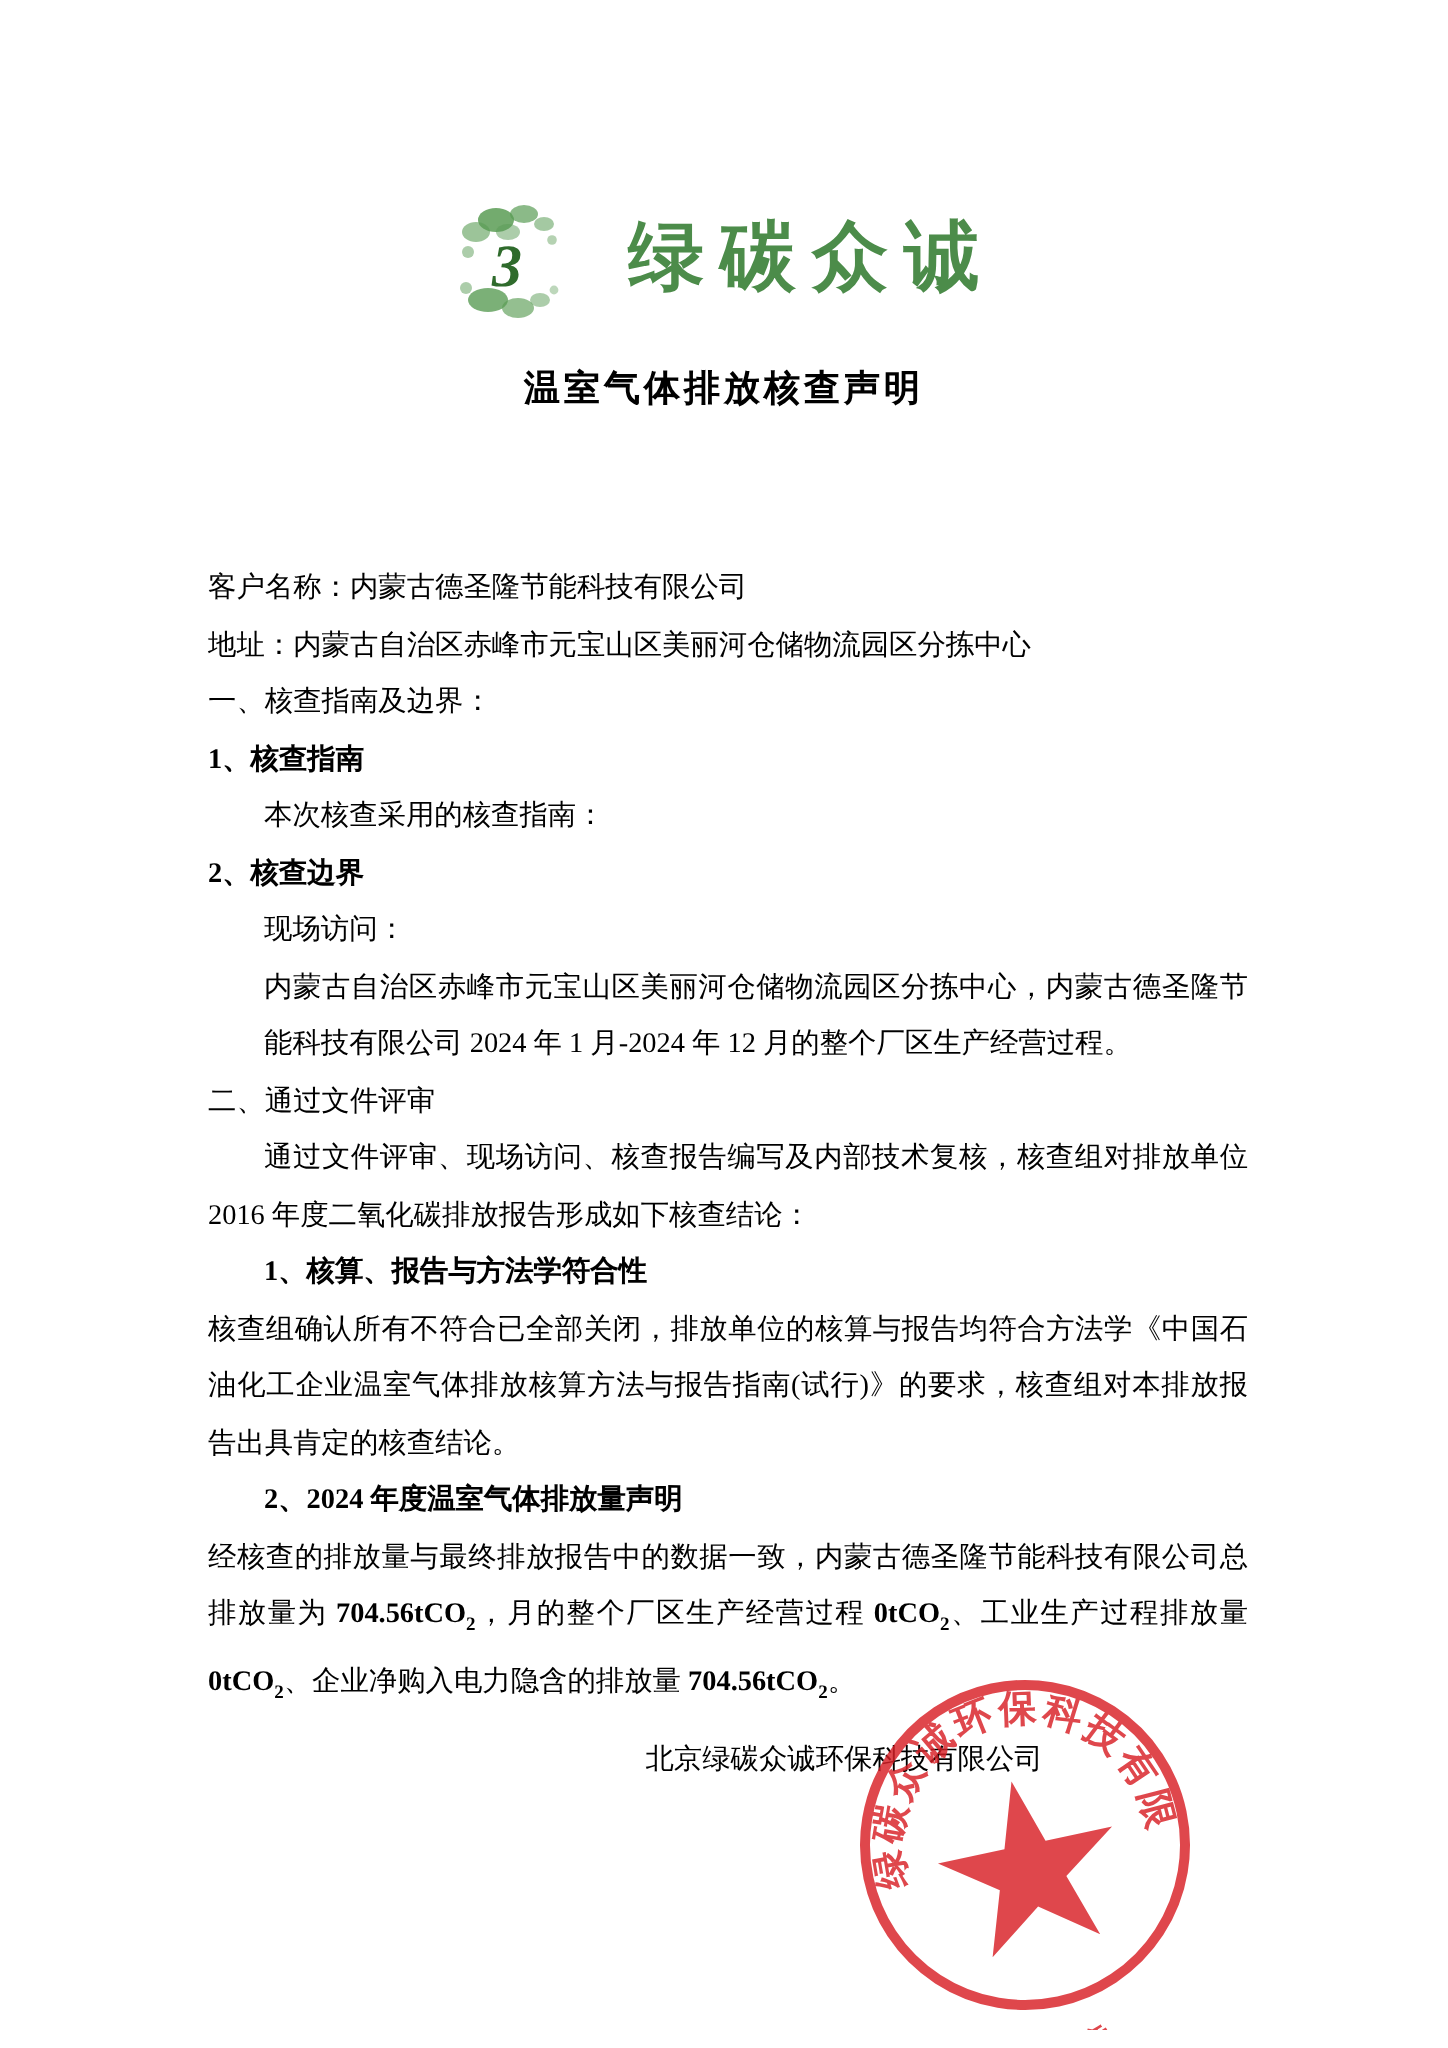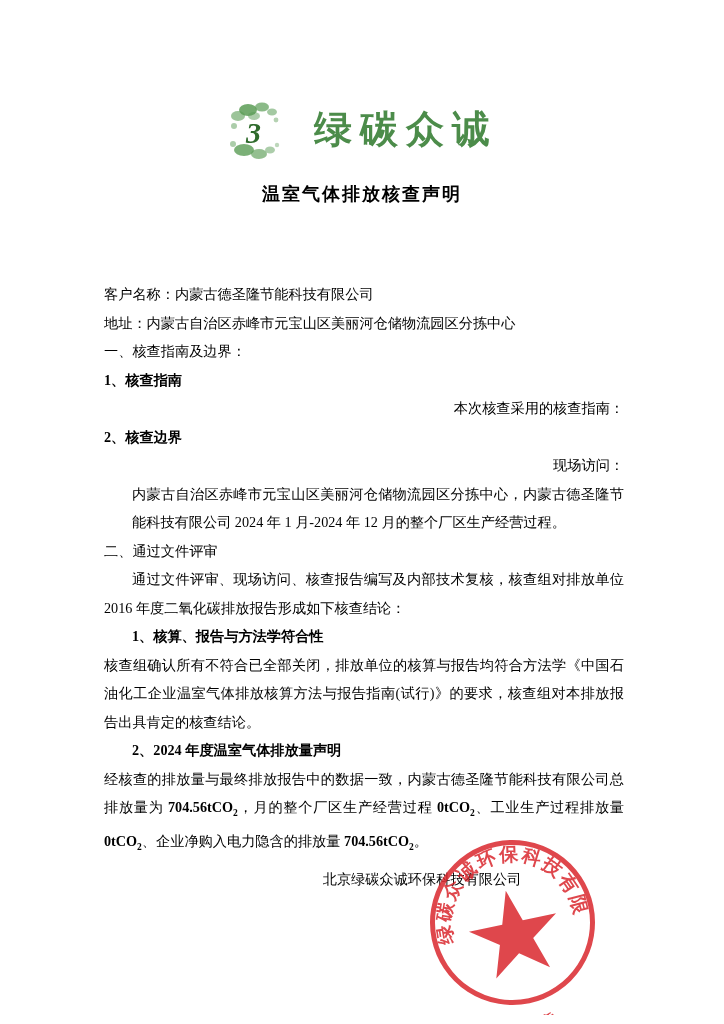--- a/index.html
+++ b/index.html
@@ -71,21 +71,21 @@
     left: 104px;
     top: 232px;
     width: 520px;
     font-size: 14.2px;
     line-height: 28.5px;
     margin-top: 48px;
   }
   .line {
     white-space: nowrap;
   }
-  .ind2 { padding-left: 28px; text-align: right; }
+  .ind2 { padding-left: 28px; }
   .ind-first { text-indent: 28px; }
   .b { font-weight: bold; }
   sub {
     font-size: 9.5px;
     vertical-align: sub;
   }
   .just {
     text-align: justify;
     text-justify: inter-ideograph;
   }

